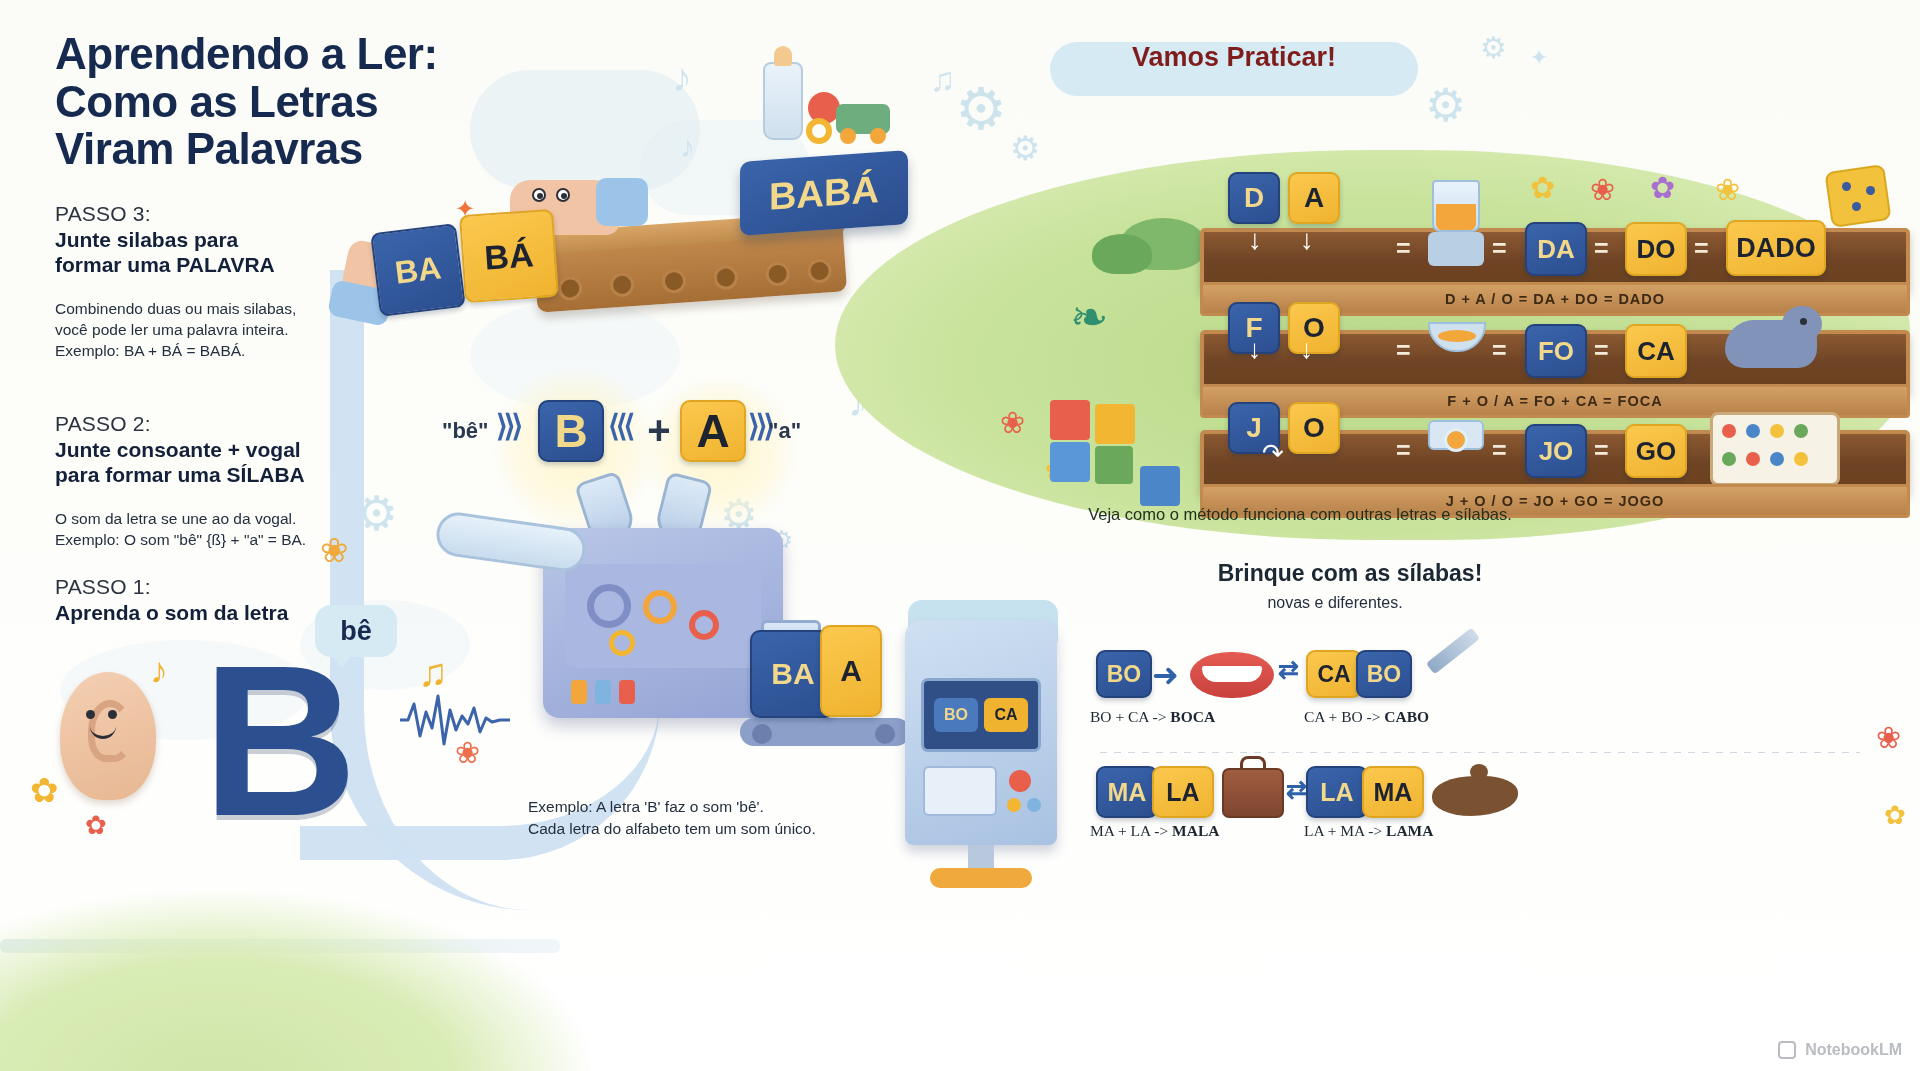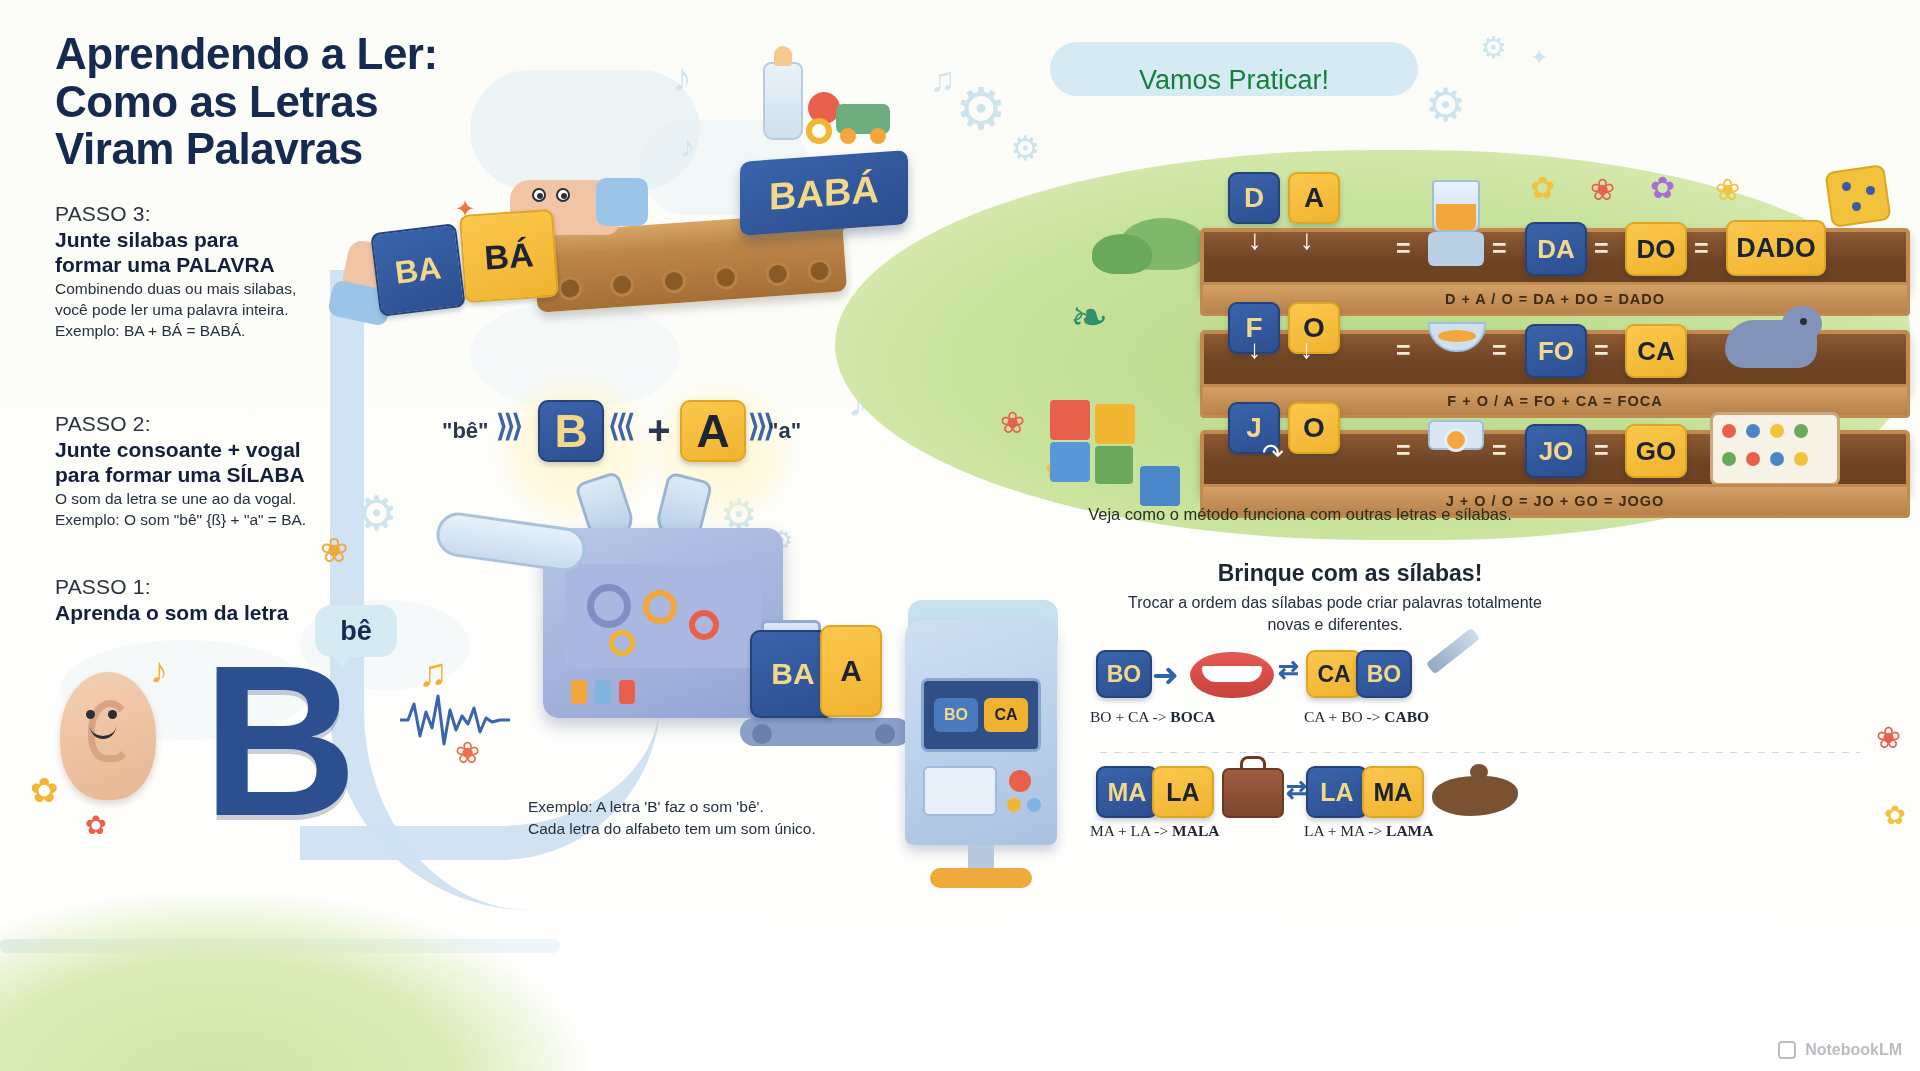--- a/index.html
+++ b/index.html
@@ -38,21 +38,21 @@
   .title {
     position:absolute; left:55px; top:30px; width:430px;
     font-size:44px; line-height:1.08; font-weight:bold; color:#16294f;
     letter-spacing:-.5px;
   }
   .step { position:absolute; width:330px; }
   .step .kicker { font-size:21px; color:#2b3340; letter-spacing:.2px; }
   .step .headline {
     font-size:21px; font-weight:bold; color:#13203a; line-height:1.2; margin-top:1px;
   }
-  .step .body { font-size:15.5px; color:#24303f; line-height:1.35; margin-top:2px; }
+  .step .body { font-size:15.5px; color:#24303f; line-height:1.35; margin-top:22px; }
 
   #step3 { left:55px; top:202px; }
   #step2 { left:55px; top:412px; }
   #step1 { left:55px; top:575px; }
 
   .bottom-caption {
     position:absolute; left:528px; top:796px; width:420px;
     font-size:15.5px; line-height:1.45; color:#24303f;
   }
 
@@ -120,22 +120,22 @@
     position:absolute; display:flex; align-items:center; justify-content:center;
     font-weight:bold; line-height:1;
   }
   .quote-lab { position:absolute; font-size:22px; font-weight:bold; color:#2b3950; }
   .wave-mark { position:absolute; color:#3b64ab; font-size:26px; font-weight:bold; letter-spacing:-2px; }
 
   
   .pill {
     position:absolute; left:1050px; top:42px; width:368px; height:54px;
     background:#d6eaf4; border-radius:27px;
-    display:flex; align-items:flex-end; justify-content:center;
-    font-size:27px; font-weight:normal; color:#15803d;
+    display:flex; align-items:flex-start; justify-content:center;
+    font-size:27px; font-weight:bold; color:#7f1d1d;
   }
   .sub-head {
     position:absolute; font-size:22px; font-weight:bold; color:#1c2734; text-align:center;
   }
   #formando { left:1050px; top:118px; width:430px; }
 
   .garden {
     position:absolute; left:835px; top:150px; width:1075px; height:390px;
     background:radial-gradient(ellipse at 50% 55%, #b9d98a 0%, #c9e39c 55%, #d7eab0 78%, rgba(230,243,208,0) 96%);
     border-radius:50% 46% 44% 50%;
@@ -469,21 +469,20 @@
   <div style="position:absolute;left:1722px;top:452px;width:14px;height:14px;border-radius:50%;background:#6aa95c;"></div>
   <div style="position:absolute;left:1746px;top:452px;width:14px;height:14px;border-radius:50%;background:#e8604c;"></div>
   <div style="position:absolute;left:1770px;top:452px;width:14px;height:14px;border-radius:50%;background:#4b86c8;"></div>
   <div style="position:absolute;left:1794px;top:452px;width:14px;height:14px;border-radius:50%;background:#f2c23c;"></div>
   <div class="planter-lip" style="left:1200px; top:484px; width:710px;">J + O / O  =  JO + GO  =  JOGO</div>
 
   <div class="garden-caption">Veja como o método funciona com outras letras e sílabas.</div>
 
   <div class="sub-head" id="brinque" style="font-size:23px;">Brinque com as sílabas!</div>
   <div class="swap-intro">
-    <div>Trocar a ordem das sílabas pode criar palavras totalmente</div>
     <div>novas e diferentes.</div>
   </div>
 
   <div class="tile blue" style="left:1096px; top:650px; width:56px; height:48px; font-size:23px;">BO</div>
   <div style="position:absolute;left:1152px;top:656px;color:#2f62ab;font-size:32px;">➜</div>
   <div style="position:absolute;left:1190px;top:652px;width:84px;height:46px;background:linear-gradient(180deg,#e35b52,#c9413c);border-radius:42px/24px;"></div>
   <div style="position:absolute;left:1202px;top:666px;width:60px;height:16px;background:#fff;border-radius:4px 4px 26px 26px;"></div>
   <div class="swap-arrows" style="left:1278px; top:655px;">⇄</div>
   <div class="tile yellow" style="left:1306px; top:650px; width:56px; height:48px; font-size:23px;">CA</div>
   <div class="tile blue" style="left:1356px; top:650px; width:56px; height:48px; font-size:23px;">BO</div>

